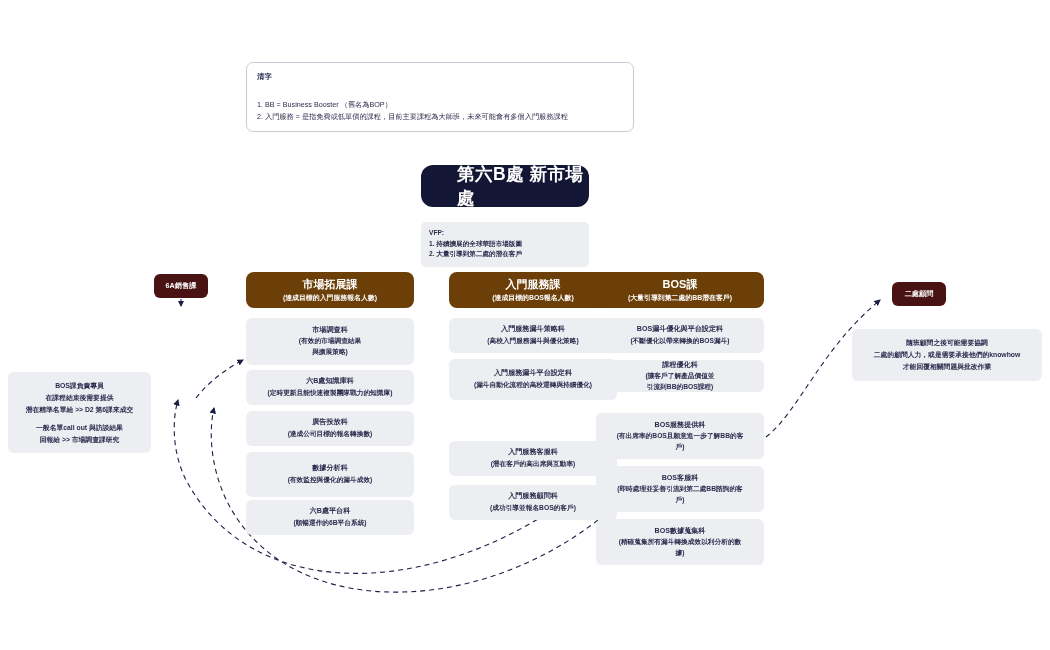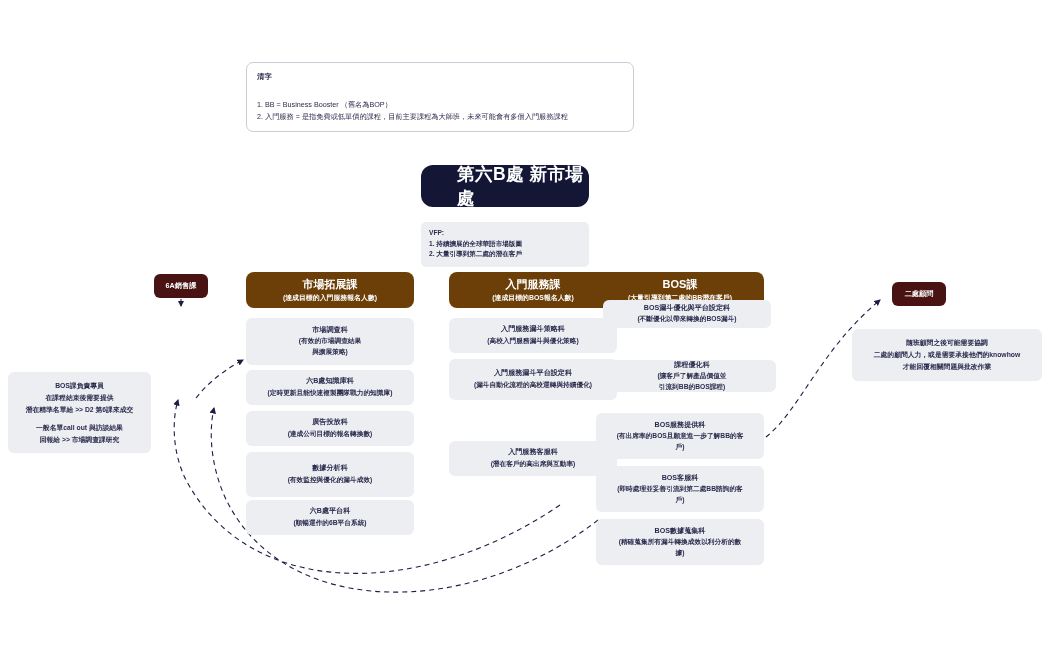--- a/index.html
+++ b/index.html
@@ -154,30 +154,34 @@
     <div class="t2">(高校入門服務漏斗與優化策略)</div>
   </div>
   <div class="abs item c2" style="top:359px;height:41px;">
     <div class="t1">入門服務漏斗平台設定科</div>
     <div class="t2">(漏斗自動化流程的高校運轉與持續優化)</div>
   </div>
   <div class="abs item c2" style="top:441px;height:35px;">
     <div class="t1">入門服務客服科</div>
     <div class="t2">(潛在客戶的高出席與互動率)</div>
   </div>
+  <div class="abs item c2" style="top:485px;height:35px;">
+    <div class="t1">入門服務顧問科</div>
+    <div class="t2">(成功引導並報名BOS的客戶)</div>
+  </div>
 
   <div class="abs dept c3">
     <div class="d1">BOS課</div>
     <div class="d2">(大量引導到第二處的BB潛在客戶)</div>
   </div>
-  <div class="abs item c3" style="top:300px;height:28px;margin-left:7px;">
+  <div class="abs item c3" style="top:318px;height:35px;">
     <div class="t1">BOS漏斗優化與平台設定科</div>
     <div class="t2">(不斷優化以帶來轉換的BOS漏斗)</div>
   </div>
-  <div class="abs item c3" style="top:360px;height:32px;margin-left:12px;">
+  <div class="abs item c3" style="top:360px;height:32px;">
     <div class="t1">課程優化科</div>
     <div class="t2">(讓客戶了解產品價值並</div>
     <div class="t2">引流到BB的BOS課程)</div>
   </div>
   <div class="abs item c3" style="top:413px;height:46px;">
     <div class="t1">BOS服務提供科</div>
     <div class="t2">(有出席率的BOS且願意進一步了解BB的客</div>
     <div class="t2">戶)</div>
   </div>
   <div class="abs item c3" style="top:466px;height:46px;">

